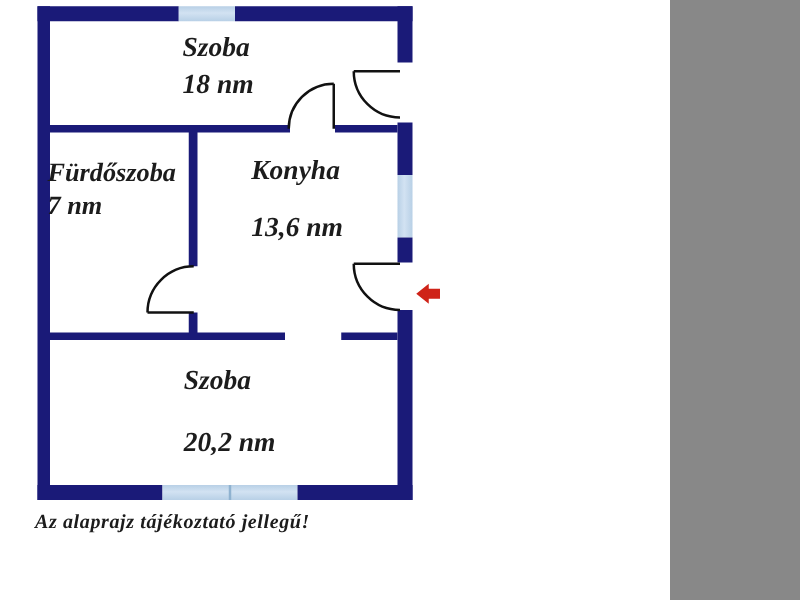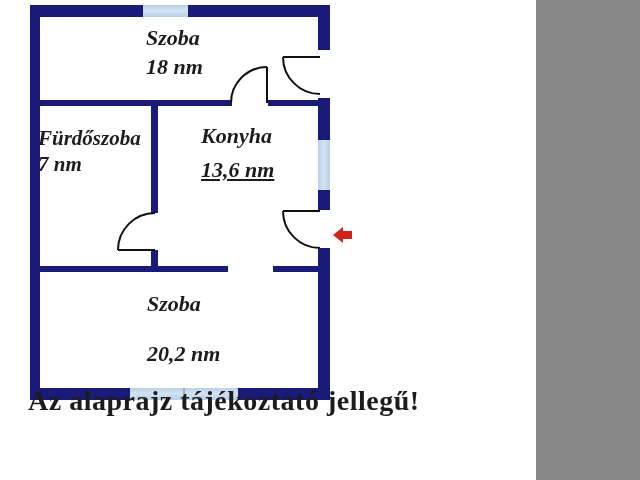--- a/index.html
+++ b/index.html
@@ -38,28 +38,29 @@
     font-weight:bold;
     font-style:italic;
     white-space:nowrap;
   }
   .room-label .room-name, .room-label .room-area{display:block;}
   .label-szoba1{left:146px;top:25px;font-size:22px;}
   .label-szoba1 .room-area{margin-top:3px;}
   .label-furdoszoba{left:38px;top:126px;font-size:21px;}
   .label-furdoszoba .room-area{margin-top:1px;}
   .label-konyha{left:201px;top:123px;font-size:22px;}
-  .label-konyha .room-area{margin-top:8px;text-decoration:underline;}
+  .label-konyha .room-area{margin-top:20px;}
   .label-szoba2{left:147px;top:291px;font-size:22px;}
   .label-szoba2 .room-area{margin-top:24px;}
   .caption{
     position:absolute;
-    left:28px;top:385px;
-    font-size:28px;
+    left:28px;top:409px;
+    font-size:16px;
     font-weight:bold;
+    font-style:italic;
     color:var(--text);
     letter-spacing:0.5px;
     white-space:nowrap;
   }
 </style>
 </head>
 <body>
 
 <div class="canvas">
 

